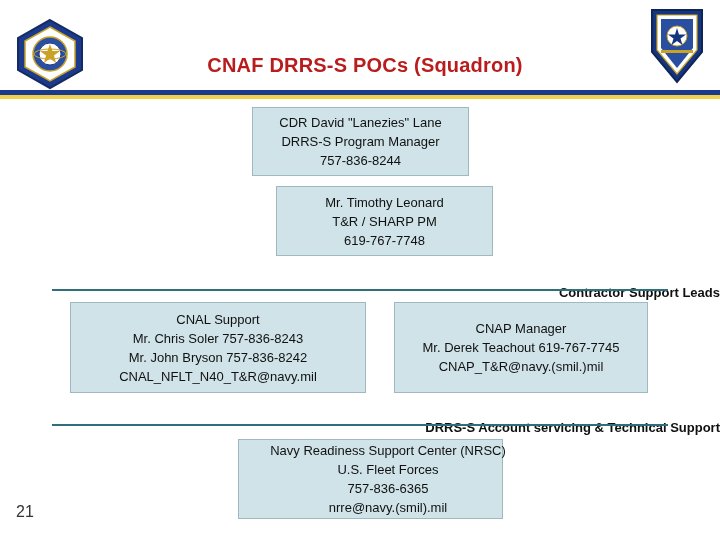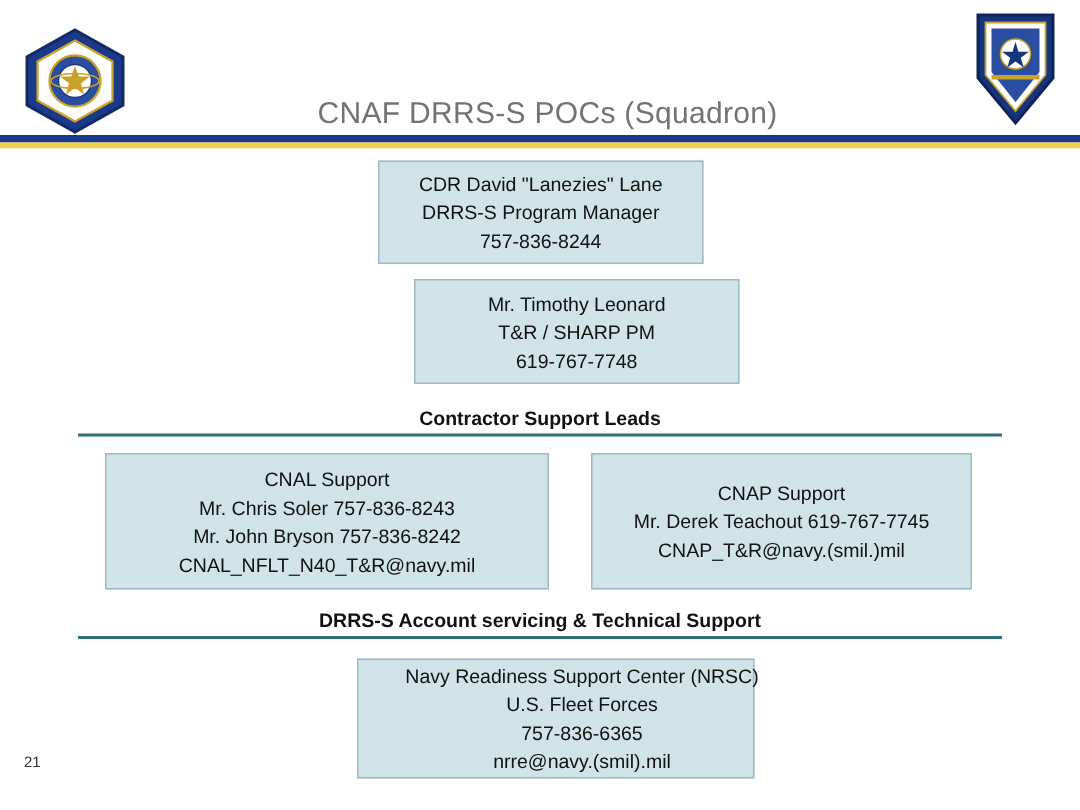--- a/index.html
+++ b/index.html
@@ -42,24 +42,23 @@
     background: #ffffff;
   }
 
   .title {
     position: absolute;
     left: 95px;
     top: 54px;
     width: 540px;
     text-align: center;
     font-size: 20px;
-    font-weight: normal;
-    color: #737373;
+    font-weight: bold;
+    color: #b91c1c;
     letter-spacing: 0.2px;
-    margin-top: 11px;
   }
 
   
   .seal-left {
     position: absolute;
     left: 14px; top: 18px;
     width: 72px; height: 72px;
   }
   .seal-right {
     position: absolute;
@@ -87,43 +86,44 @@
 
   #box-cdr  { left: 252px; top: 107px; width: 217px; height: 69px; }
   #box-mr   { left: 252px; top: 186px; width: 217px; height: 70px; margin-left: 24px; }
   #box-cnal { left: 70px;  top: 302px; width: 296px; height: 91px; }
   #box-cnap { left: 394px; top: 302px; width: 254px; height: 91px; }
   #box-nrsc { left: 238px; top: 439px; width: 265px; height: 80px; padding-left: 41px; }
 
   
   .section-head {
     position: absolute;
-    text-align: center;
+    text-align: right;
     font-size: 13px;
     font-weight: bold;
     color: #111111;
     white-space: nowrap;
+    margin-top: 14px;
   }
   #head-contractor { left: 0; top: 271px; width: 720px; }
   #head-account    { left: 0; top: 406px; width: 720px; }
 
   .rule {
     position: absolute;
     height: 2px;
     background: #2f6f7a;
   }
   #rule-contractor { left: 52px; top: 289px; width: 616px; }
   #rule-account    { left: 52px; top: 424px; width: 616px; }
 
   
   .page-number {
     position: absolute;
     left: 16px;
     top: 503px;
-    font-size: 10px;
+    font-size: 16px;
     color: #333333;
   }
   .classification {
     position: absolute;
     left: 560px;
     top: 507px;
     width: 148px;
     text-align: center;
     font-size: 10px;
     color: #444444;
@@ -175,21 +175,21 @@
 <div class="rule" id="rule-contractor"></div>
 
 <div class="box" id="box-cnal">
   <span class="ln">CNAL Support</span>
   <span class="ln">Mr. Chris Soler  757-836-8243</span>
   <span class="ln">Mr. John Bryson  757-836-8242</span>
   <span class="ln">CNAL_NFLT_N40_T&amp;R@navy.mil</span>
 </div>
 
 <div class="box" id="box-cnap">
-  <span class="ln">CNAP Support</span>
+  <span class="ln">CNAP Manager</span>
   <span class="ln">Mr. Derek Teachout  619-767-7745</span>
   <span class="ln">CNAP_T&amp;R@navy.(smil.)mil</span>
 </div>
 
 <div class="section-head" id="head-account">DRRS-S Account servicing &amp; Technical Support</div>
 <div class="rule" id="rule-account"></div>
 
 <div class="box" id="box-nrsc">
   <span class="ln">Navy Readiness Support Center (NRSC)</span>
   <span class="ln">U.S. Fleet Forces</span>

